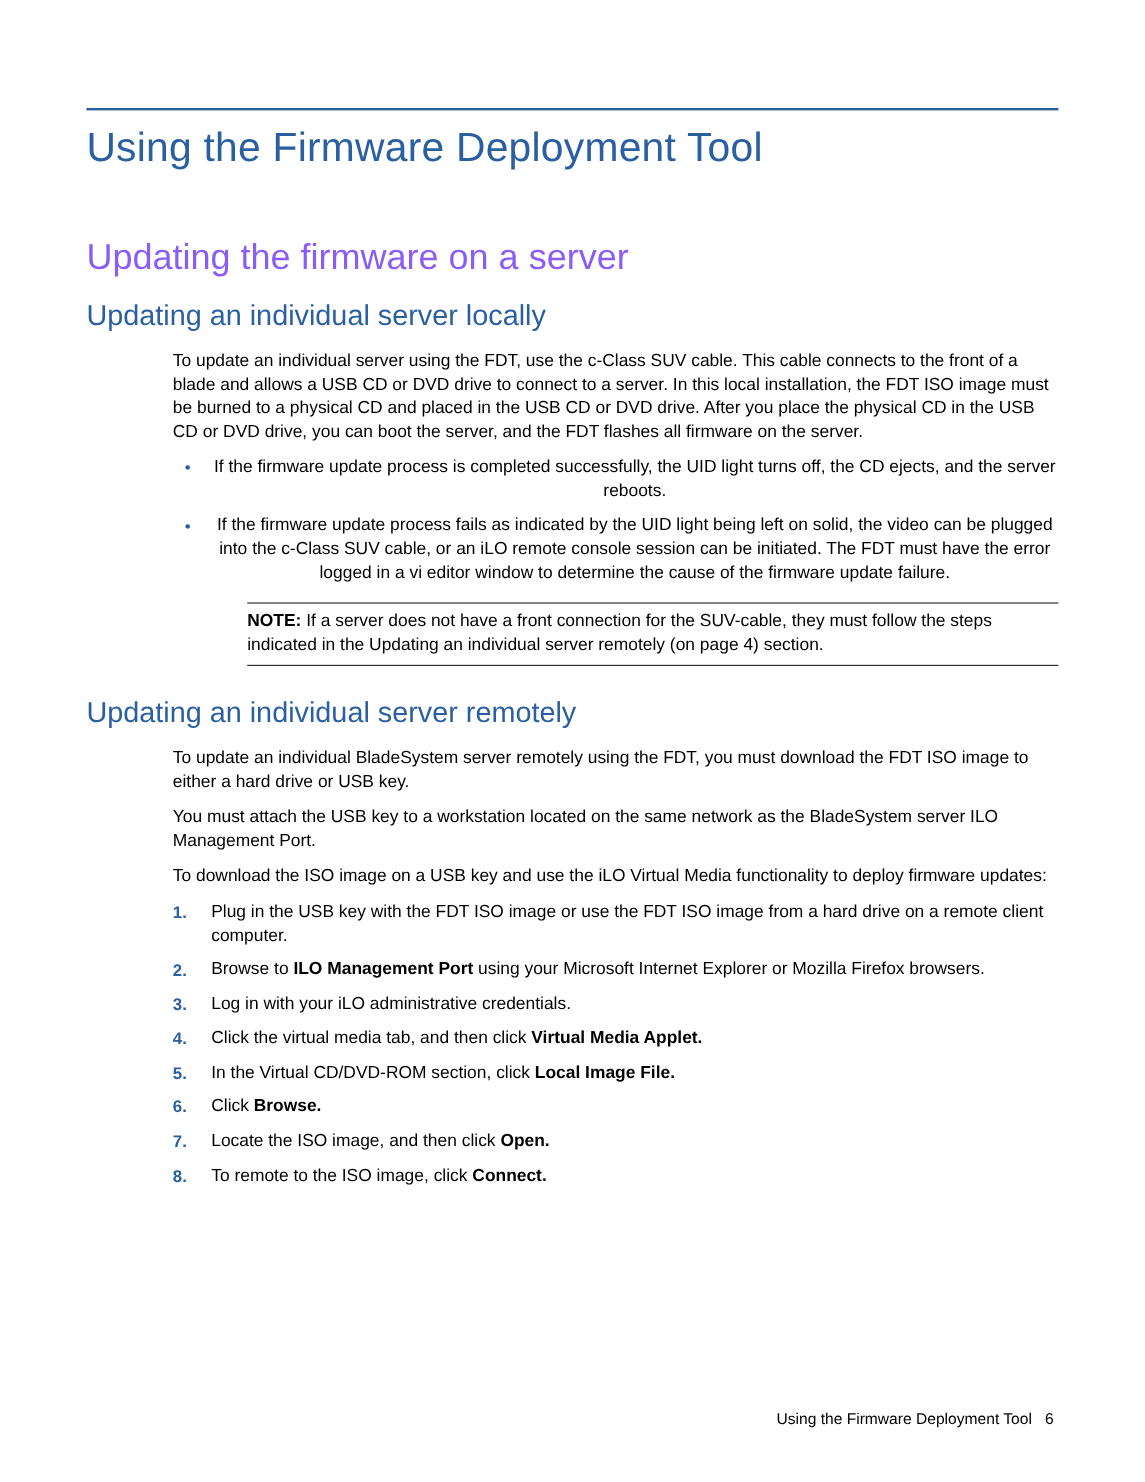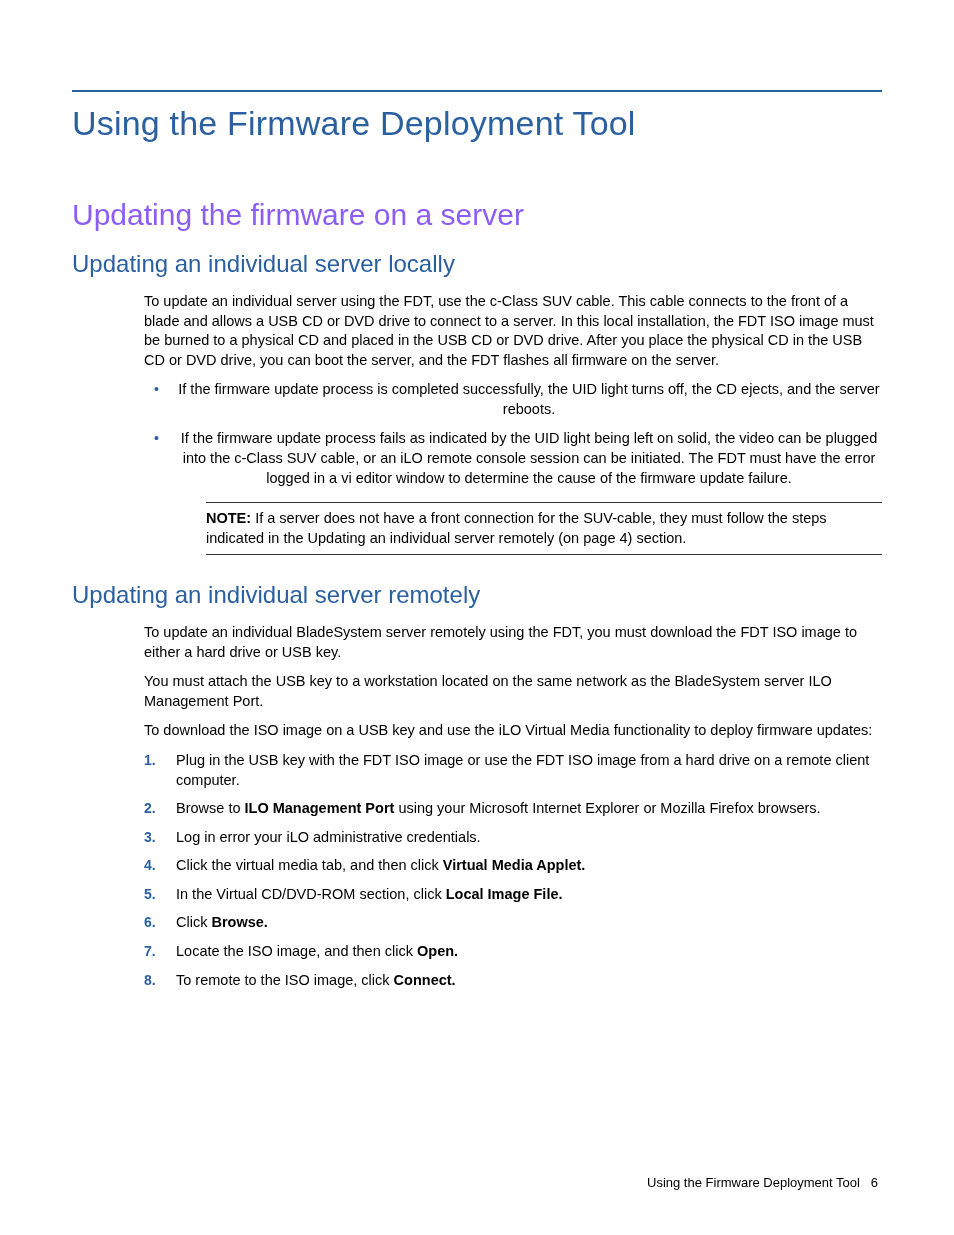--- a/index.html
+++ b/index.html
@@ -130,21 +130,21 @@
 
 <h3 class="subsection">Updating an individual server remotely</h3>
 
 <div class="body-block">
   <p class="para">To update an individual BladeSystem server remotely using the FDT, you must download the FDT ISO image to either a hard drive or USB key.</p>
   <p class="para">You must attach the USB key to a workstation located on the same network as the BladeSystem server ILO Management Port.</p>
   <p class="para">To download the ISO image on a USB key and use the iLO Virtual Media functionality to deploy firmware updates:</p>
   <ol class="steps">
     <li>Plug in the USB key with the FDT ISO image or use the FDT ISO image from a hard drive on a remote client computer.</li>
     <li><span>Browse to </span><span class="bold">ILO Management Port</span><span> using your Microsoft Internet Explorer or Mozilla Firefox browsers.</span></li>
-    <li>Log in error your iLO administrative credentials.</li>
+    <li>Log in with your iLO administrative credentials.</li>
     <li><span>Click the virtual media tab, and then click </span><span class="bold">Virtual Media Applet.</span></li>
     <li><span>In the Virtual CD/DVD-ROM section, click </span><span class="bold">Local Image File.</span></li>
     <li><span>Click </span><span class="bold">Browse.</span></li>
     <li><span>Locate the ISO image, and then click </span><span class="bold">Open.</span></li>
     <li><span>To remote to the ISO image, click </span><span class="bold">Connect.</span></li>
   </ol>
 </div>
 
 <div class="footer">
   <span>Using the Firmware Deployment Tool</span>&nbsp;&nbsp;&nbsp;<span>6</span>

